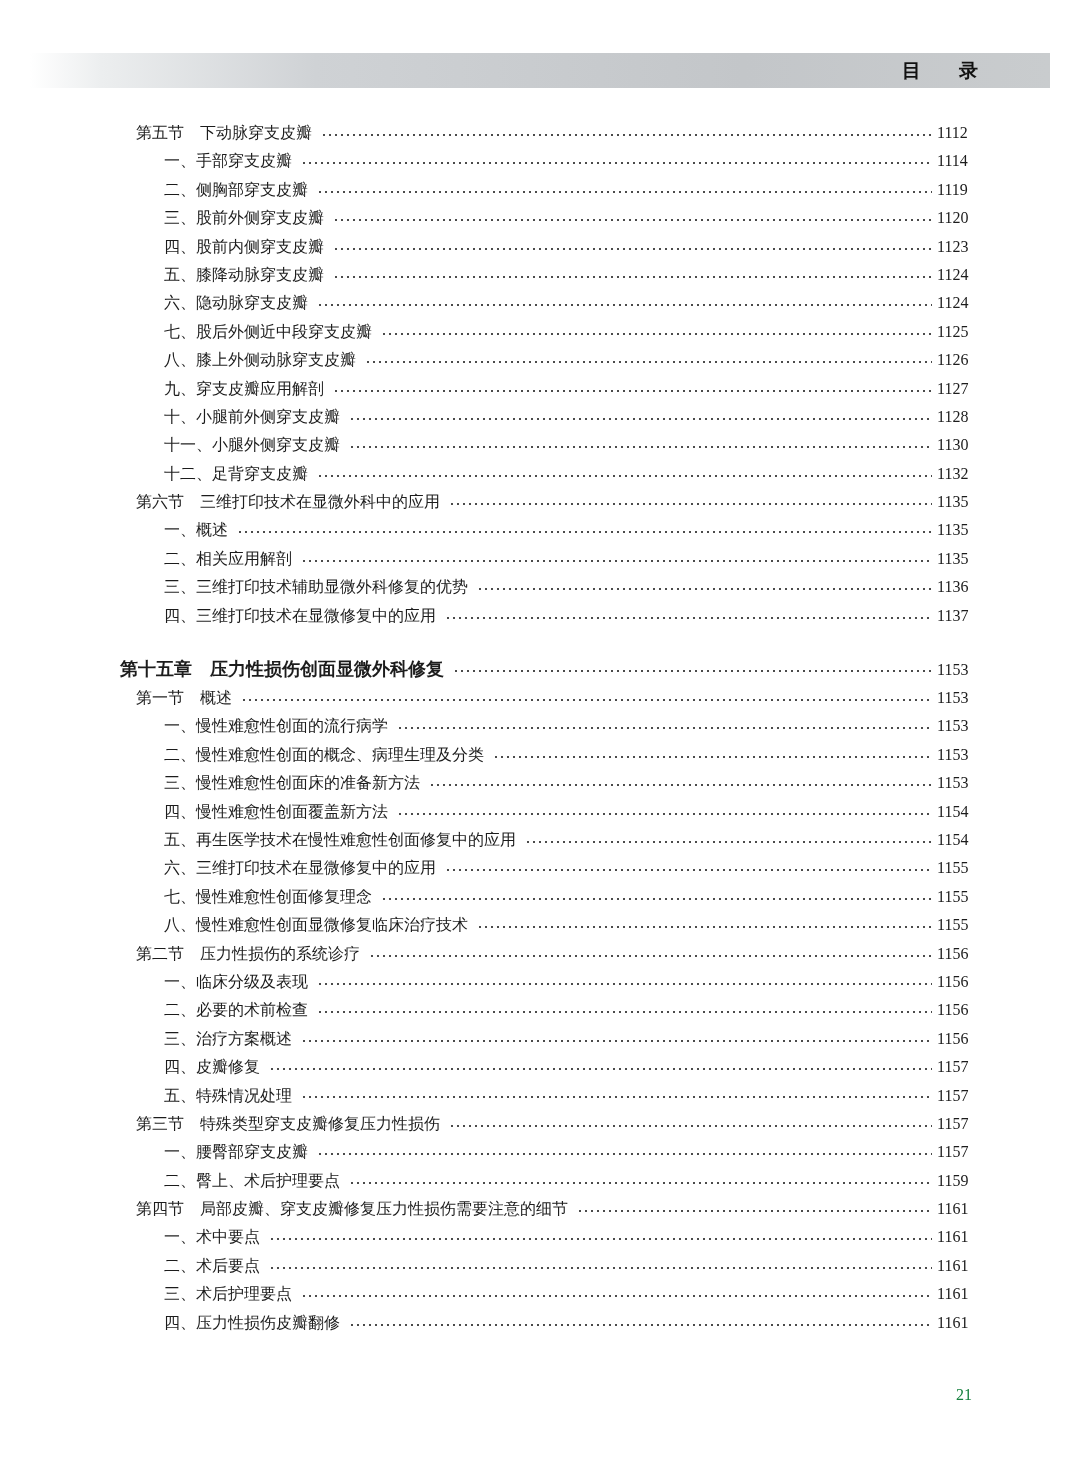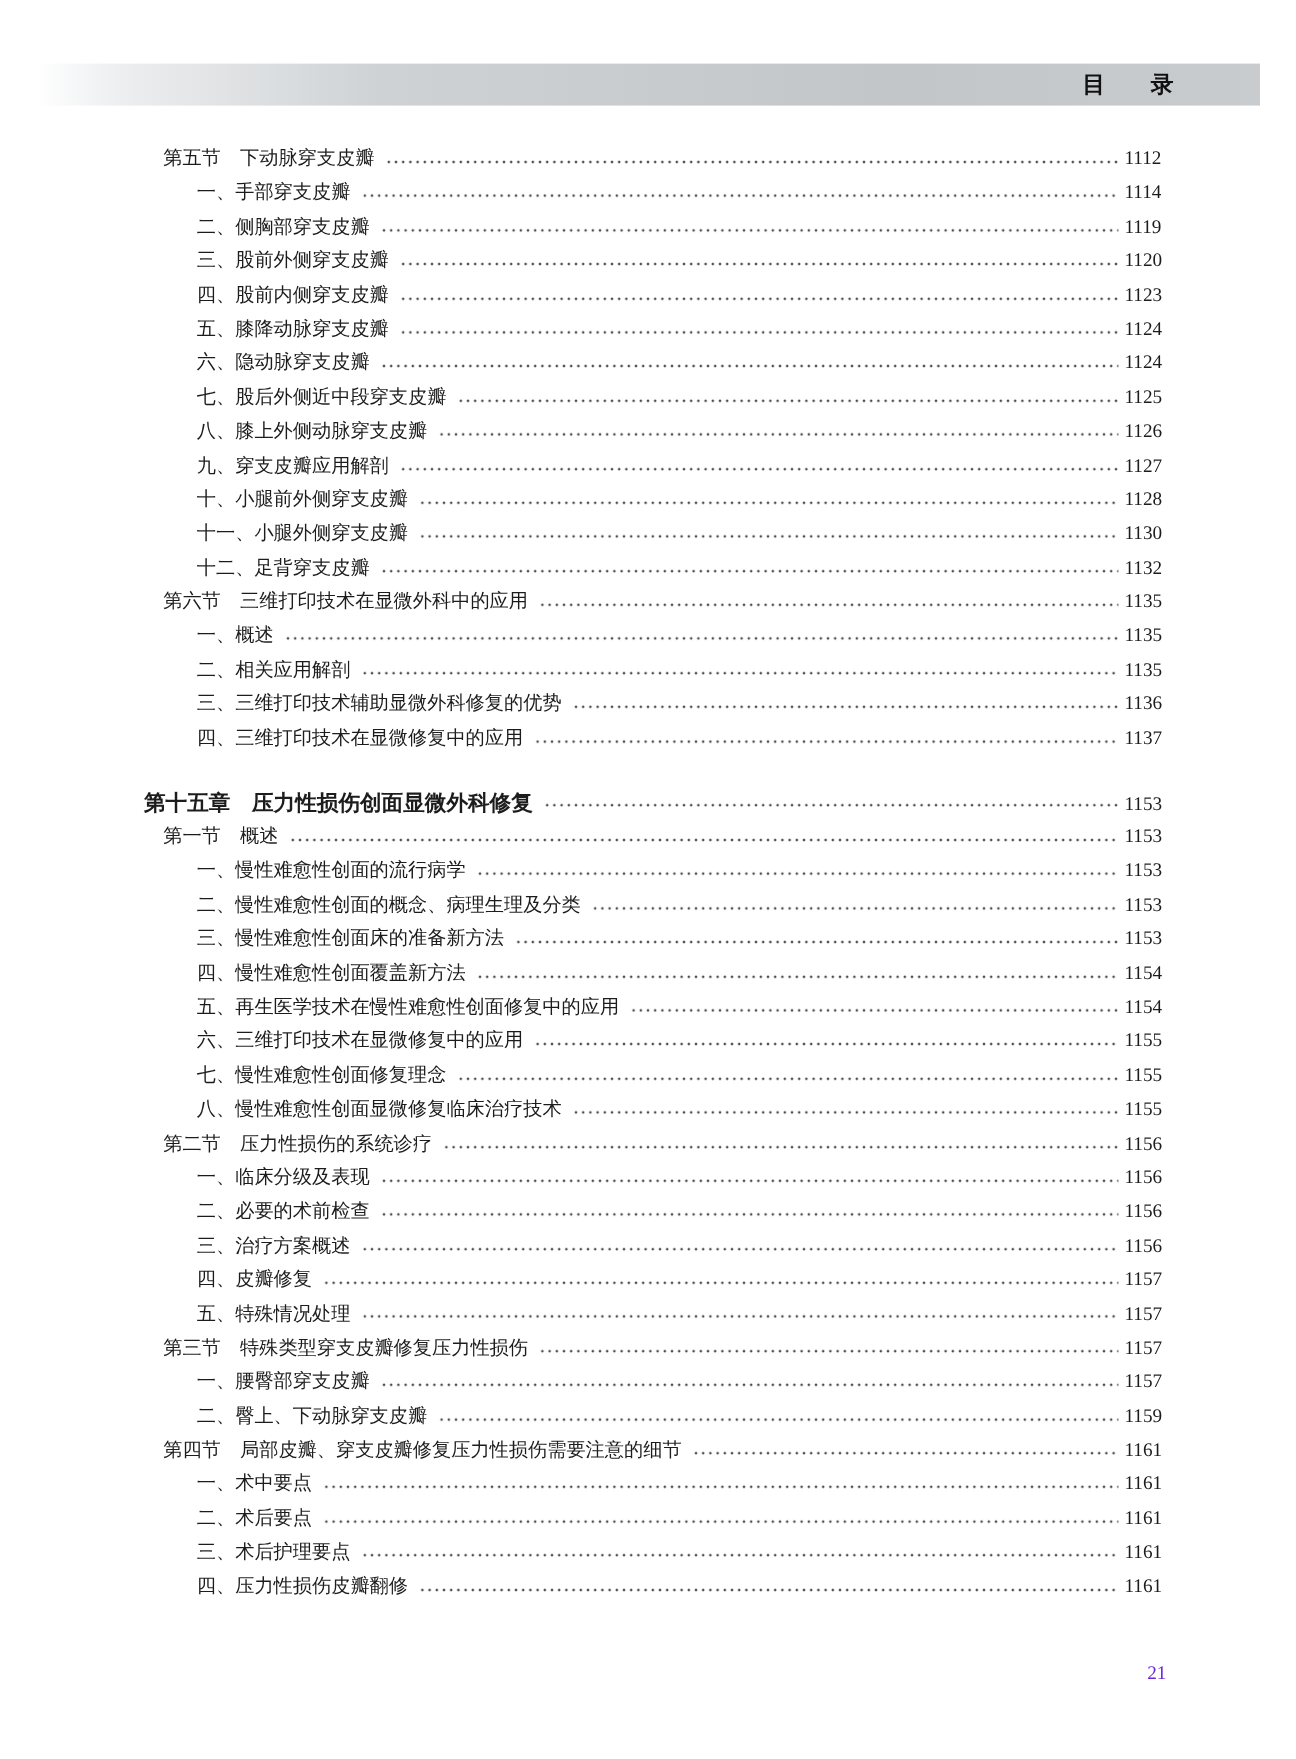--- a/index.html
+++ b/index.html
@@ -73,21 +73,21 @@
     font-weight: normal;
     font-size: 16px;
   }
 
   
   .footer-page {
     position: absolute;
     right: 108px;
     bottom: 62px;
     font-size: 16px;
-    color: #6d28d9;
+    color: #15803d;
   }
 </style>
 </head>
 <body>
 
 <div class="page-wrap">
 
   <div class="header-bar">
     <span class="header-title">目　　录</span>
   </div>
@@ -267,21 +267,21 @@
         <span class="toc-title">第三节　特殊类型穿支皮瓣修复压力性损伤</span>
         <span class="toc-leader"></span>
         <span class="toc-page">1157</span>
       </div>
       <div class="toc-row sub">
         <span class="toc-title">一、腰臀部穿支皮瓣</span>
         <span class="toc-leader"></span>
         <span class="toc-page">1157</span>
       </div>
       <div class="toc-row sub">
-        <span class="toc-title">二、臀上、下动脉穿支皮瓣</span>
+        <span class="toc-title">二、臀上、术后护理要点</span>
         <span class="toc-leader"></span>
         <span class="toc-page">1159</span>
       </div>
       <div class="toc-row section">
         <span class="toc-title">第四节　局部皮瓣、穿支皮瓣修复压力性损伤需要注意的细节</span>
         <span class="toc-leader"></span>
         <span class="toc-page">1161</span>
       </div>
       <div class="toc-row sub">
         <span class="toc-title">一、术中要点</span>

